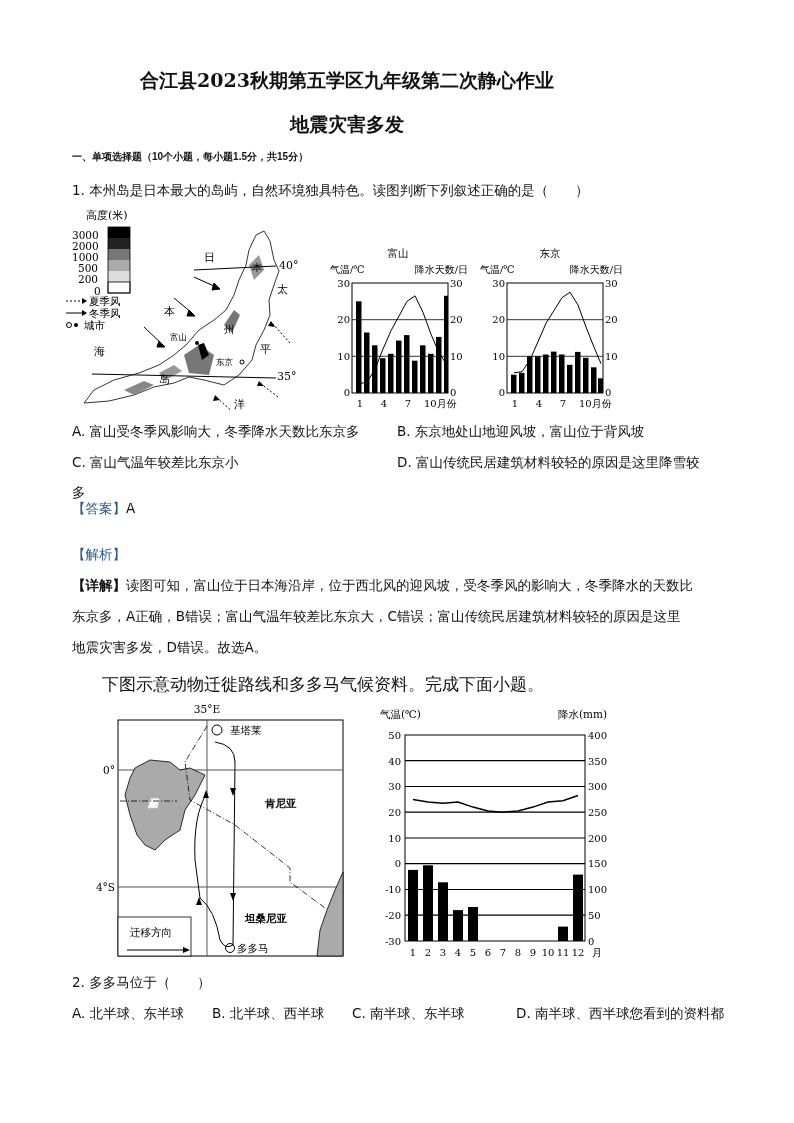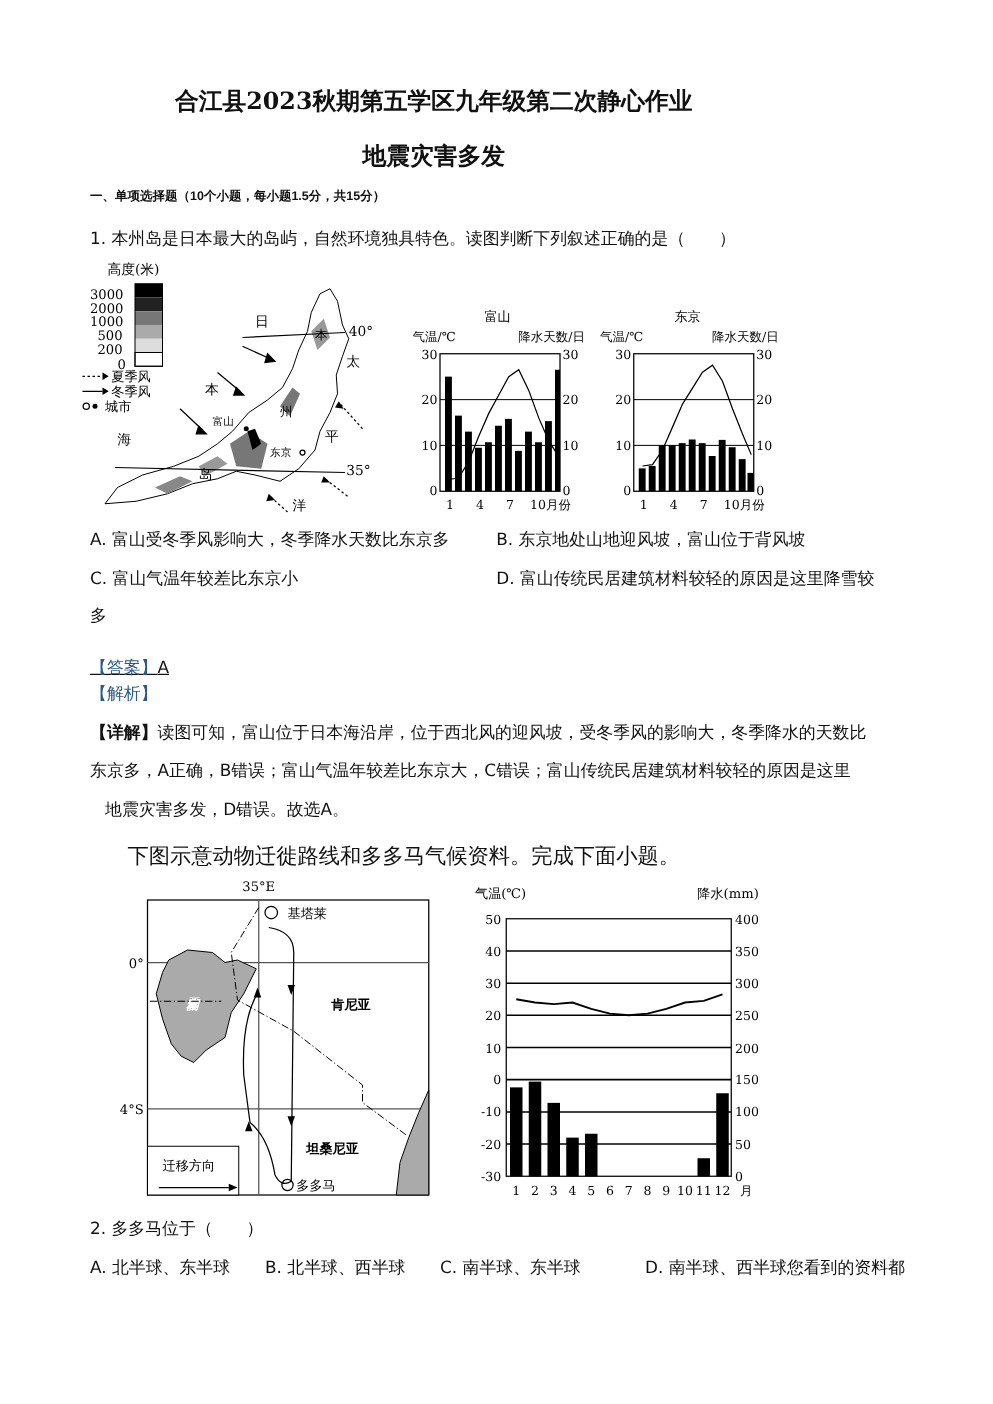--- a/index.html
+++ b/index.html
@@ -165,29 +165,29 @@
   </g>
   <polyline fill="none" stroke="#000" stroke-width="1" points="34,127.8 42,126.7 50,115 58,96.7 66,78.3 74,65.5 82,52.7 90,47.2 98,60 106,82 114,102.2 121,118.7"></polyline>
 </svg>
 
 <div class="abs txt" style="left:72px;top:423px;">A. 富山受冬季风影响大，冬季降水天数比东京多</div>
 <div class="abs txt" style="left:397px;top:423px;">B. 东京地处山地迎风坡，富山位于背风坡</div>
 <div class="abs txt" style="left:72px;top:454px;">C. 富山气温年较差比东京小</div>
 <div class="abs txt" style="left:397px;top:454px;">D. 富山传统民居建筑材料较轻的原因是这里降雪较</div>
 <div class="abs txt" style="left:72px;top:484px;">多</div>
 
-<div class="abs txt" style="left:72px;top:525px;text-decoration:underline;">
+<div class="abs txt" style="left:72px;top:500px;">
   <span class="blue">【答案】</span><span>A</span>
 </div>
 <div class="abs txt blue" style="left:72px;top:546px;">【解析】</div>
 <div class="abs txt" style="left:72px;top:577px;">
   <span style="font-weight:bold;">【详解】</span><span>读图可知，富山位于日本海沿岸，位于西北风的迎风坡，受冬季风的影响大，冬季降水的天数比</span>
 </div>
 <div class="abs txt" style="left:72px;top:608px;">东京多，A正确，B错误；富山气温年较差比东京大，C错误；富山传统民居建筑材料较轻的原因是这里</div>
-<div class="abs txt" style="left:84px;top:639px;">地震灾害多发，D错误。故选A。</div>
+<div class="abs txt" style="left:72px;top:639px;">地震灾害多发，D错误。故选A。</div>
 
 <div class="abs small" style="left:102px;top:673px;font-family:'DejaVu Serif','Liberation Serif',serif;">下图示意动物迁徙路线和多多马气候资料。完成下面小题。</div>
 
 <svg class="abs" style="left:95px;top:700px;" width="250" height="262">
   <text x="112" y="13" font-size="10.5" text-anchor="middle">35°E</text>
   <rect x="23" y="20" width="225" height="236" fill="none" stroke="#000" stroke-width="1"></rect>
   <line x1="112" y1="20" x2="112" y2="256" stroke="#555" stroke-width="1"></line>
   <line x1="23" y1="70" x2="248" y2="70" stroke="#555" stroke-width="1"></line>
   <line x1="23" y1="187" x2="248" y2="187" stroke="#555" stroke-width="1"></line>
   <text x="20" y="74" font-size="10.5" text-anchor="end">0°</text>

